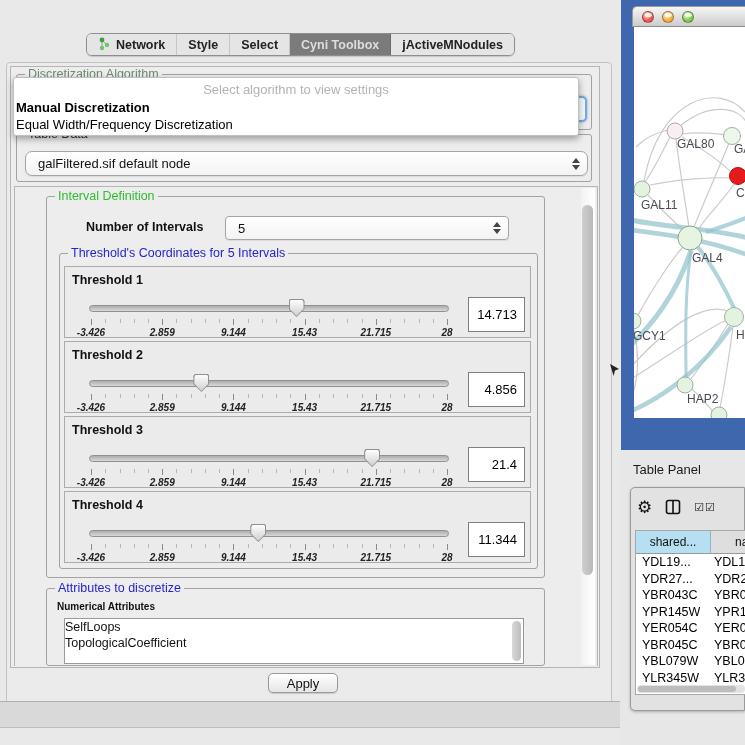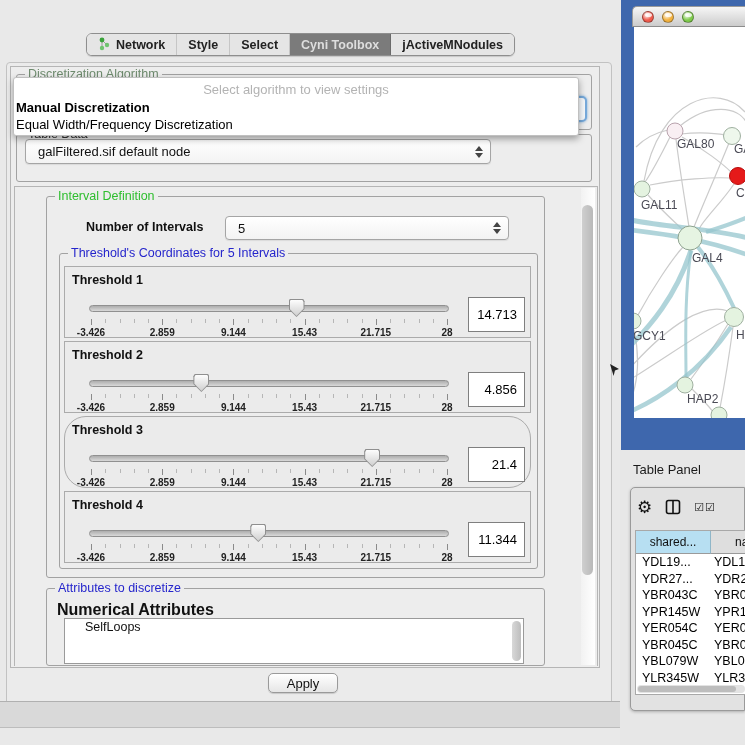--- a/index.html
+++ b/index.html
@@ -59,27 +59,27 @@
     background:linear-gradient(#adadad,#d9d9d9);border:1px solid #909090;}
   .thumb{position:absolute;top:-4px;width:16px;height:18px;
     clip-path:polygon(8% 0,92% 0,100% 12%,100% 55%,50% 100%,0 55%,0 12%);
     background:#8f8f8f;}
   .thumb i{position:absolute;left:1px;top:1px;right:1px;bottom:1px;display:block;
     clip-path:polygon(8% 0,92% 0,100% 12%,100% 55%,50% 100%,0 55%,0 12%);
     background:linear-gradient(#fdfdfd,#cfcfcf);}
   .ticks{position:absolute;left:0;top:16px;width:360px;height:7px;}
   .tick{position:absolute;top:0;width:1px;background:#8a8a8a;}
   .ticklabels{position:absolute;left:0;top:24px;width:360px;height:12px;font-size:10px;font-weight:bold;color:#222;}
-  .ticklabel{position:absolute;transform:translateX(-50%);white-space:nowrap;}
+  .ticklabel{position:absolute;transform:translateX(-50%);white-space:nowrap;font-style:italic;}
   .valuebox{position:absolute;right:5px;top:30px;width:57px;height:35px;background:#fff;border:1px solid #7f7f7f;
     font-size:13px;display:flex;align-items:center;justify-content:flex-end;padding-right:7px;color:#000;}
 
   
   .attr-list{left:64px;top:618px;width:460px;height:46px;background:#ffffff;border:1px solid #9a9a9a;overflow:hidden;}
-  .attr-item{font-size:12.5px;color:#111;padding-left:20px;line-height:16px;white-space:nowrap;}
+  .attr-item{font-size:12.5px;color:#111;line-height:16px;white-space:nowrap;}
   .attr-scroll{position:absolute;right:2px;top:2px;width:9px;height:40px;border-radius:5px;
     background:linear-gradient(90deg,#d8d8d8,#bdbdbd);}
 
   
   .scrollpane-border{left:14px;top:186px;width:584px;height:480px;border:1px solid #b5b5b5;border-bottom:none;}
   .vscroll-track{left:581px;top:188px;width:14px;height:477px;background:linear-gradient(90deg,#f2f2f2,#ffffff);}
   .vscroll-thumb{left:582px;top:205px;width:11px;height:370px;border-radius:6px;
     background:linear-gradient(90deg,#cfcfcf,#b9b9b9);}
 
   .apply-btn{left:268px;top:673px;width:70px;height:20px;border:1px solid #9a9a9a;border-radius:5px;
@@ -161,21 +161,21 @@
   <div class="abs outer-panel"></div>
   <div class="abs content"></div>
 
   <div class="abs group" style="left:16px;top:74px;width:576px;height:56px;">
     <span class="legend gray">Discretization Algorithm</span>
   </div>
   <div class="abs focus-ring"></div>
 
   <div class="abs group" style="left:16px;top:134px;width:576px;height:48px;">
     <span class="legend" style="color:#333;">Table Data</span>
-    <div class="combo" style="left:8px;top:4px;width:466px;height:25px;">
+    <div class="combo" style="left:8px;top:16px;width:563px;height:25px;border-radius:7px;">
       <span>galFiltered.sif default node</span>
       <span class="arrows">
           <i class="up"></i>
           <i class="dn"></i>
         </span>
     </div>
   </div>
 
   <div class="abs popup">
     <div class="popup-prompt">Select algorithm to view settings</div>
@@ -288,21 +288,21 @@
             <span class="ticklabel" style="left:2.0px;">-3.426</span>
             <span class="ticklabel" style="left:73.2px;">2.859</span>
             <span class="ticklabel" style="left:144.4px;">9.144</span>
             <span class="ticklabel" style="left:215.6px;">15.43</span>
             <span class="ticklabel" style="left:286.8px;">21.715</span>
             <span class="ticklabel" style="left:358.0px;">28</span>
           </div>
         </div>
         <div class="valuebox">4.856</div>
       </div>
-      <div class="tpanel" style="top: 416px; border-radius: 22px;">
+      <div class="tpanel" style="top: 416px;">
         <span class="tlabel">Threshold 3</span>
         <div class="slider-wrap">
           <div class="track"></div>
           <div class="thumb" style="left:275.2px;">
             <i></i>
           </div>
           <div class="ticks">
             <span class="tick" style="left:2.0px;height:6px;opacity:1;"></span>
             <span class="tick" style="left:16.2px;height:4px;opacity:0.55;"></span>
             <span class="tick" style="left:30.5px;height:4px;opacity:0.55;"></span>
@@ -384,25 +384,26 @@
             <span class="ticklabel" style="left:286.8px;">21.715</span>
             <span class="ticklabel" style="left:358.0px;">28</span>
           </div>
         </div>
         <div class="valuebox">11.344</div>
       </div>
     </div>
 
   <div class="abs group" style="left:46px;top:588px;width:499px;height:78px;background:#ededed;">
     <span class="legend blue">Attributes to discretize</span>
-    <span class="abs bold" style="left:10px;top:12px;font-size:16px;">Numerical Attributes</span>
+    <span class="abs bold" style="left:10px;top:12px;font-size:10px;">Numerical Attributes</span>
   </div>
   <div class="abs attr-list">
     <div id="attr-items">
         <div class="attr-item">SelfLoops</div>
+        <div class="attr-item">TopologicalCoefficient</div>
       </div>
     <span class="attr-scroll"></span>
   </div>
 
   <div class="abs apply-btn">
       <span>Apply</span>
     </div>
 
   <div class="abs bottom-strip"></div>
 

